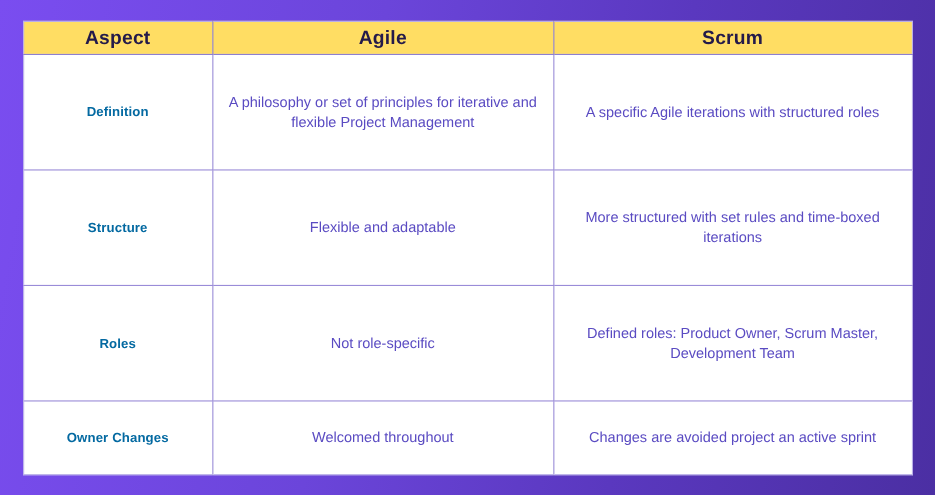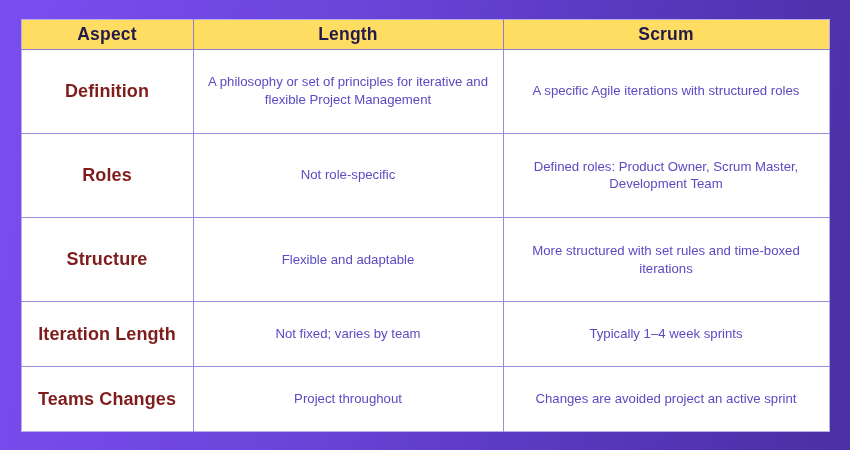--- a/index.html
+++ b/index.html
@@ -50,23 +50,23 @@
     border-bottom: 1px solid #9a8cd8;
     padding: 6px 12px;
     text-align: center;
     vertical-align: middle;
     line-height: 1.35;
   }
   tbody td:last-child { border-right: none; }
   tbody tr:last-child td { border-bottom: none; }
 
   td.aspect-cell {
-    color: #7f1d1d;
+    color: #0369a1;
     font-weight: bold;
-    font-size: 18px;
+    font-size: 12px;
     letter-spacing: 0.1px;
   }
 
   td.detail-cell {
     color: #5a4bc2;
     font-weight: normal;
     font-size: 13.2px;
   }
 </style>
 </head>
@@ -74,44 +74,39 @@
 
 <table id="comparison-table">
   <colgroup>
     <col class="col-aspect">
     <col class="col-agile">
     <col class="col-scrum">
   </colgroup>
   <thead>
     <tr>
       <th>Aspect</th>
-      <th>Length</th>
+      <th>Agile</th>
       <th>Scrum</th>
     </tr>
   </thead>
   <tbody>
     <tr>
       <td class="aspect-cell">Definition</td>
       <td class="detail-cell">A philosophy or set of principles for iterative and flexible Project Management</td>
       <td class="detail-cell">A specific Agile iterations with structured roles</td>
     </tr>
     <tr>
+      <td class="aspect-cell">Structure</td>
+      <td class="detail-cell">Flexible and adaptable</td>
+      <td class="detail-cell">More structured with set rules and time-boxed iterations</td>
+    </tr>
+    <tr>
       <td class="aspect-cell">Roles</td>
       <td class="detail-cell">Not role-specific</td>
       <td class="detail-cell">Defined roles: Product Owner, Scrum Master, Development Team</td>
     </tr>
     <tr>
-      <td class="aspect-cell">Structure</td>
-      <td class="detail-cell">Flexible and adaptable</td>
-      <td class="detail-cell">More structured with set rules and time-boxed iterations</td>
-    </tr>
-    <tr>
-      <td class="aspect-cell">Iteration Length</td>
-      <td class="detail-cell">Not fixed; varies by team</td>
-      <td class="detail-cell">Typically 1–4 week sprints</td>
-    </tr>
-    <tr>
-      <td class="aspect-cell">Teams Changes</td>
-      <td class="detail-cell">Project throughout</td>
+      <td class="aspect-cell">Owner Changes</td>
+      <td class="detail-cell">Welcomed throughout</td>
       <td class="detail-cell">Changes are avoided project an active sprint</td>
     </tr>
   </tbody>
 </table>
 
 </body></html>

